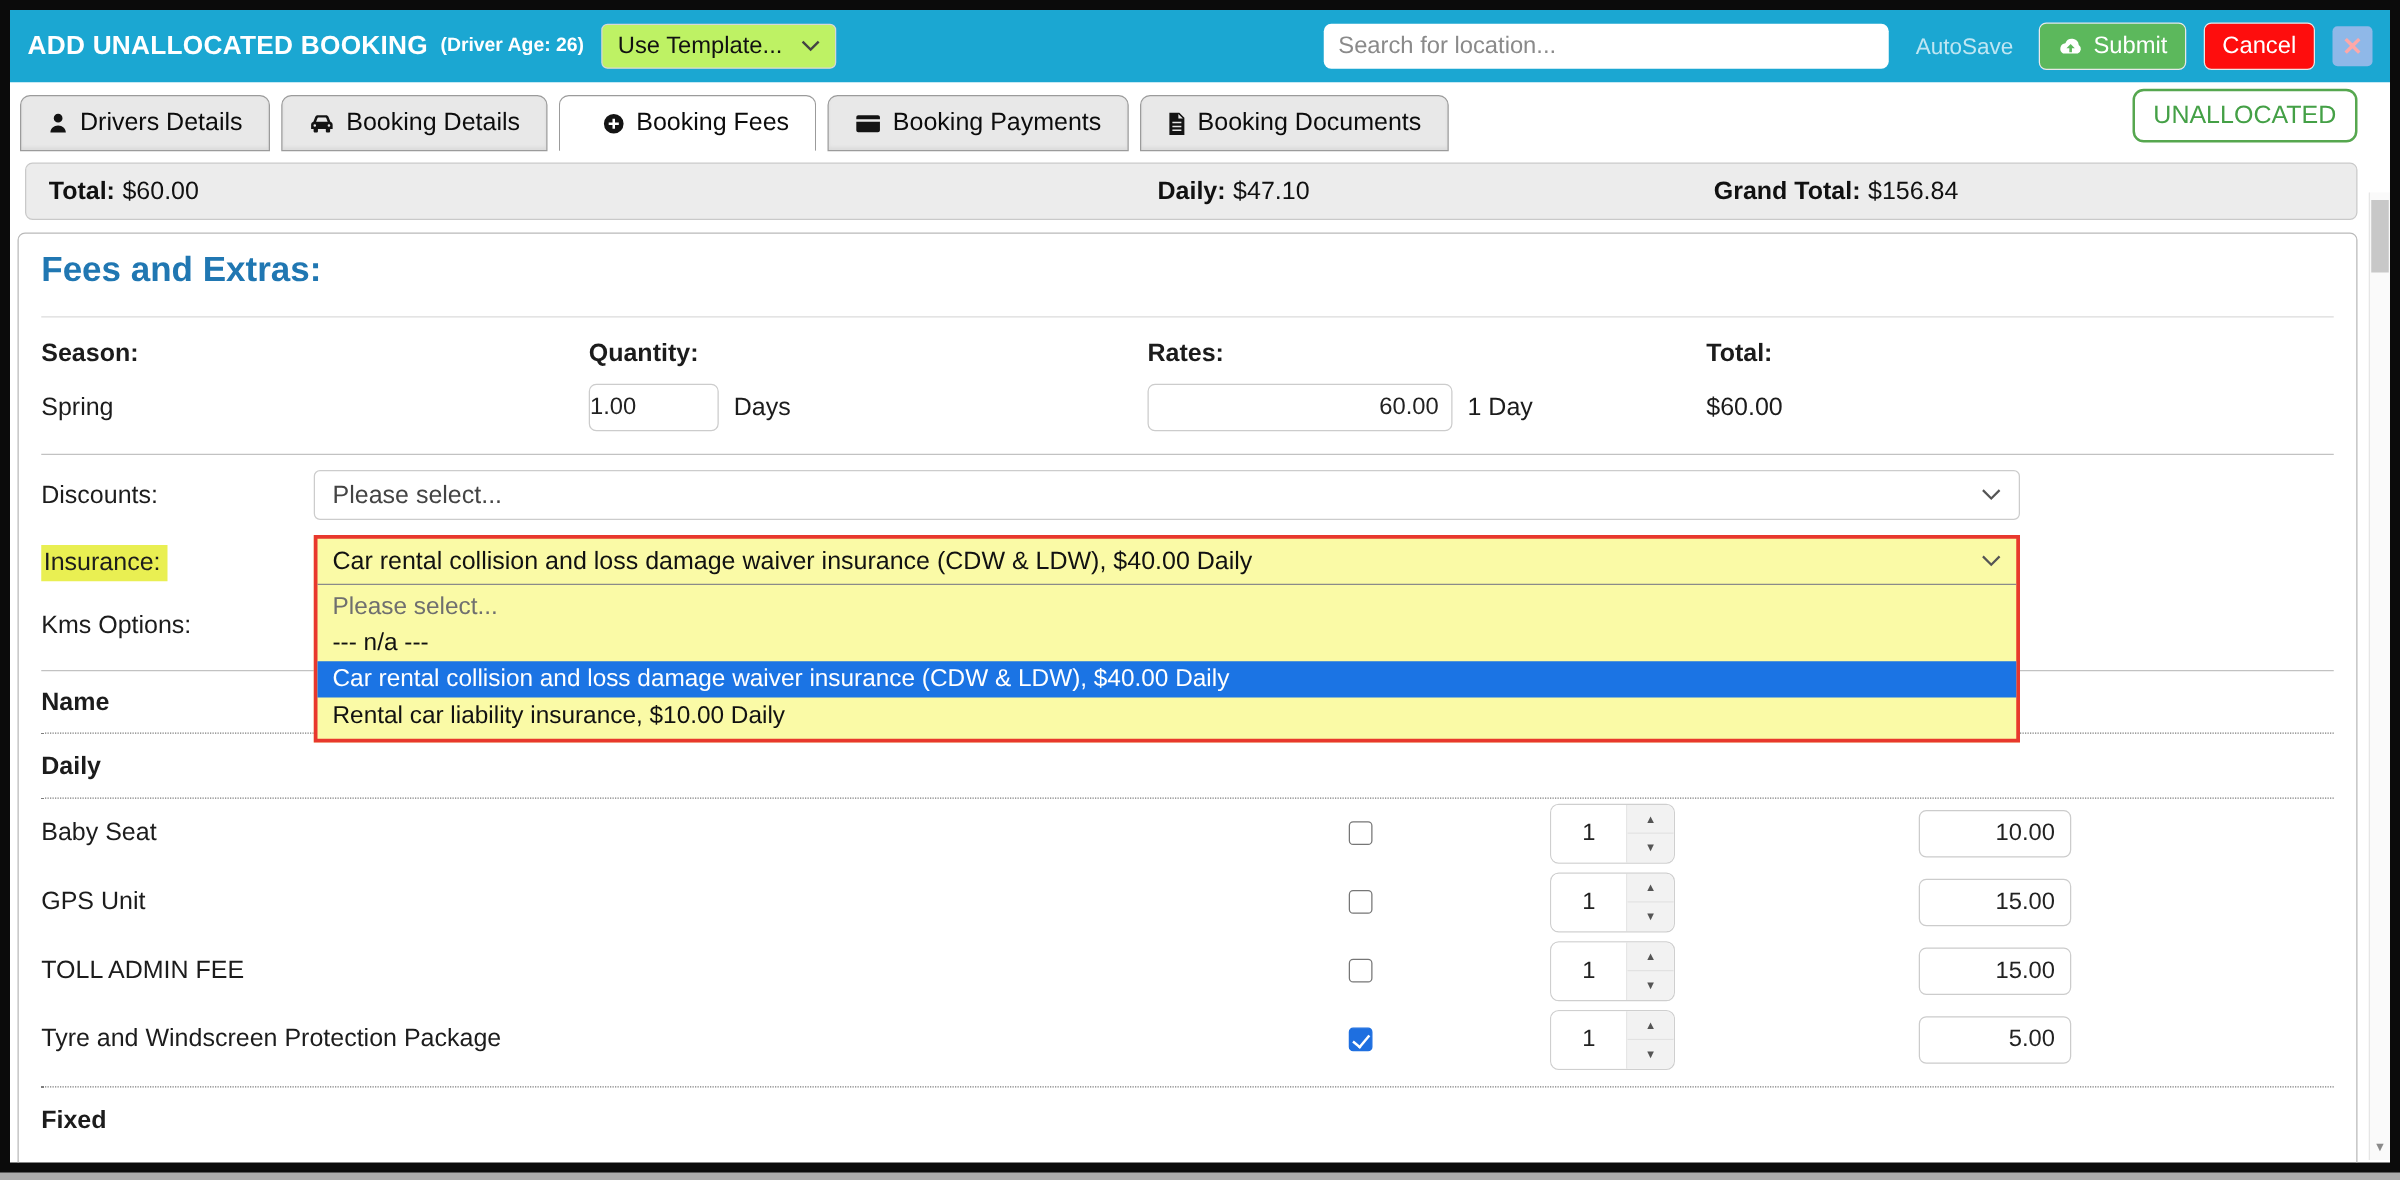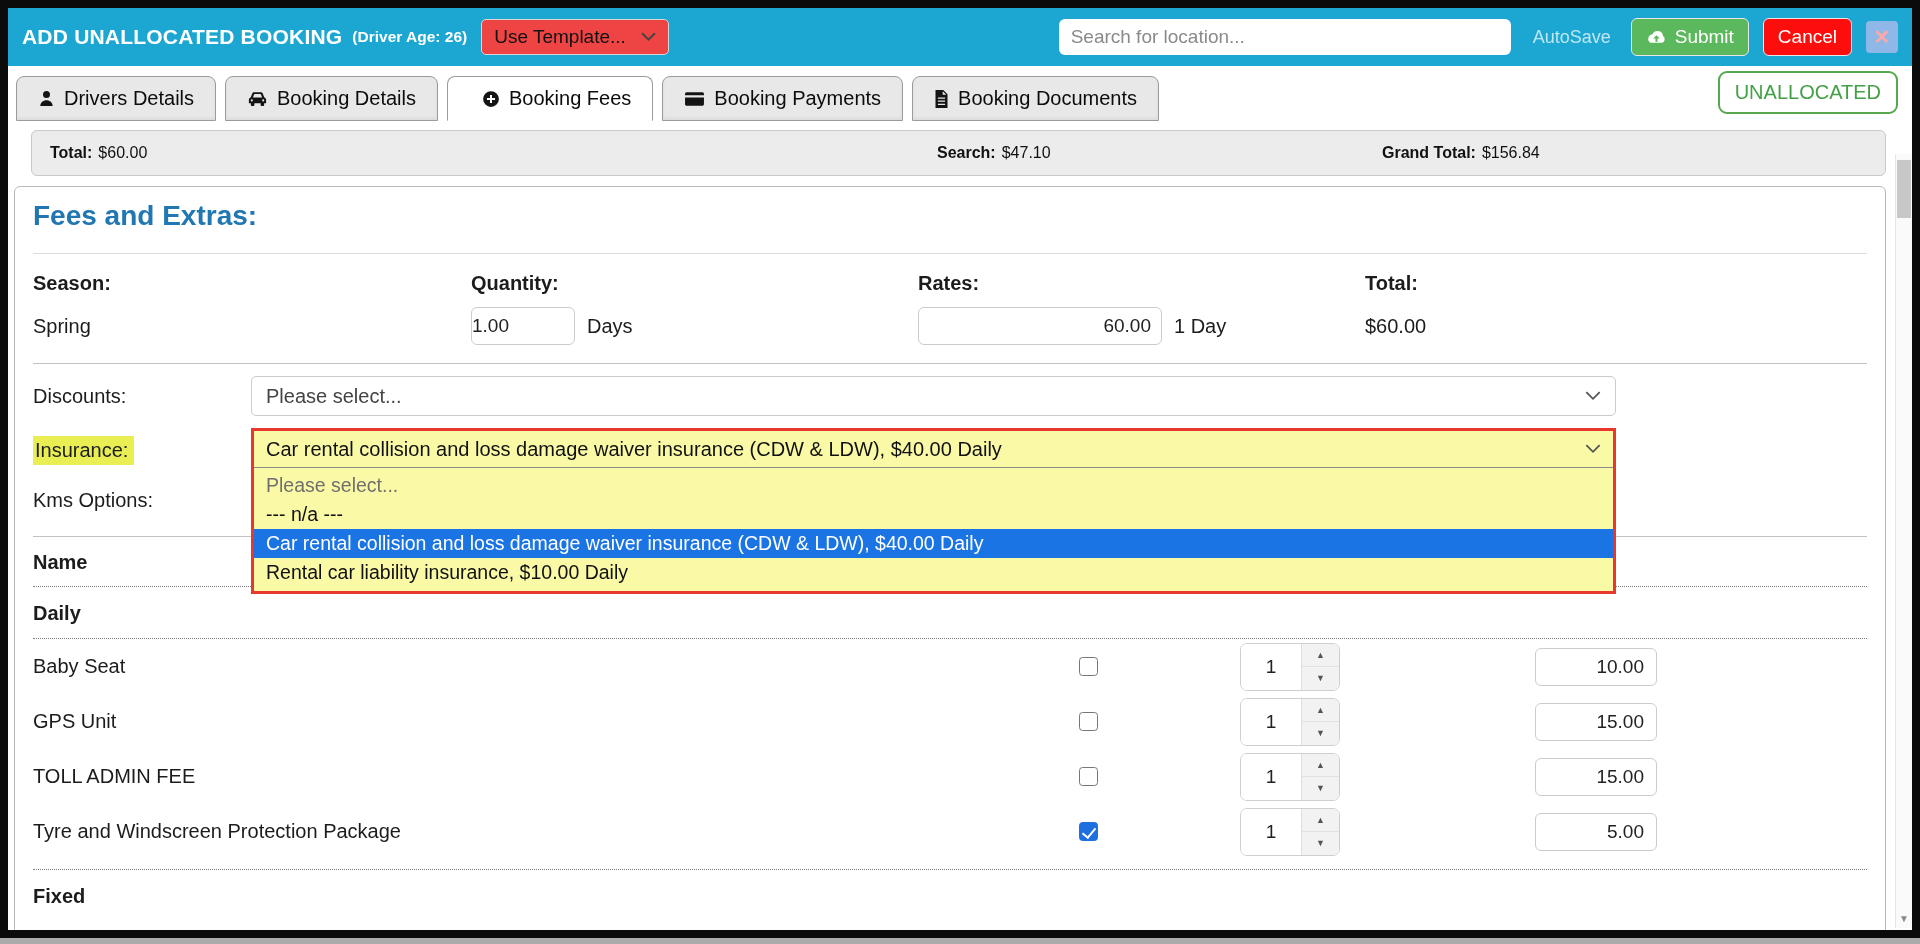--- a/index.html
+++ b/index.html
@@ -6,21 +6,21 @@
   html,body { width:1920px; height:944px; overflow:hidden; background:#ABABAB;
               font-family:"Liberation Sans", sans-serif; }
   .frame { width:1920px; height:938px; background:#0b0b0b; padding:8px; }
   .app { width:100%; height:100%; background:#fff; position:relative; overflow:hidden; }
 
   
   .top-bar { height:58px; background:#1BA7D2; display:flex; align-items:center;
              padding:0 14px; gap:14px; }
   .app-title { color:#fff; font-weight:bold; font-size:21px; letter-spacing:.2px; white-space:nowrap; }
   .age-note { color:#fff; font-weight:bold; font-size:15.5px; white-space:nowrap; margin-left:-4px; }
-  .fake-select { background:#ef4444; border:1px solid #d7d7d7; border-radius:5px; height:36px;
+  .fake-select { background:#bef264; border:1px solid #d7d7d7; border-radius:5px; height:36px;
                  display:flex; align-items:center; gap:10px; padding:0 12px; font-size:19px;
                  color:#111; cursor:default; }
   .template-select { min-width:188px; justify-content:space-between; }
   .top-spacer { flex:1; }
   .search-input { width:452px; height:36px; border:none; border-radius:6px; padding:0 12px;
                   font-size:19px; color:#333; font-family:"Liberation Sans",sans-serif; }
   .search-input::placeholder { color:#8a8a8a; }
   .autosave { color:rgba(255,255,255,.72); font-size:18px; margin:0 6px 0 8px; }
   .btn { border-radius:6px; height:38px; display:inline-flex; align-items:center; gap:8px;
          padding:0 14px; font-size:19px; color:#fff; cursor:pointer; border:1px solid #e8e8e8; }
@@ -31,27 +31,27 @@
   .btn-close::before { content:"\2715"; color:#FFA8A8; font-size:20px; font-weight:bold; }
 
   
   .tab-bar { padding:10px 0 0 8px; height:56px; position:relative; background:#fff; }
   .tabs { display:inline-flex; gap:9px; }
   .tab { display:inline-flex; align-items:center; gap:9px; padding:10px 21px;
          background:#E8E8E8; border:1px solid #9B9B9B; border-radius:8px 8px 0 0;
          font-size:20px; color:#0c0c0c; cursor:pointer; box-shadow:inset 0 -2px 3px rgba(0,0,0,.06); }
   .tab.active { background:#fff; border-bottom-color:#fff; box-shadow:none;padding-left:34px; }
   .tab svg { fill:#141414; }
-  .status-badge { position:absolute; right:14px; top:5px; border:2px solid #56A74F; color:#44A046;
+  .status-badge { position:absolute; right:26px; top:5px; border:2px solid #56A74F; color:#44A046;
                   border-radius:9px; padding:8px 15px; font-size:20px; background:#fff; }
 
   
-  .totals-bar { margin:8px 26px 10px 23px; height:46px; background:#ECECEC; border:1px solid #C9C9C9;
+  .totals-bar { margin:8px 26px 10px 12px; height:46px; background:#ECECEC; border:1px solid #C9C9C9;
                 border-radius:6px; display:grid; grid-template-columns:887px 445px auto;
-                align-items:center; padding:0 18px; font-size:16px; color:#111; }
+                align-items:center; padding:0 18px; font-size:20px; color:#111; }
   .totals-bar b { margin-right:6px; }
 
   
   .content { margin:0 26px 0 6px; border:1px solid #B9B9B9; border-radius:6px;
              position:relative; padding:0 18px 10px; height:752px; font-size:20px; color:#1c1c1c; }
   .section-heading { color:#2077B2; font-weight:bold; font-size:28px; margin:13px 0 21px; }
   hr.rule { border:none; border-top:1px solid #DCDCDC; }
   hr.rule-dark { border:none; border-top:1px solid #C2C2C2; }
 
   .fees-grid { display:grid; grid-template-columns:438px 447px 447px auto; align-items:center; }
@@ -180,21 +180,21 @@
       </div>
     </div>
     <div class="status-badge">UNALLOCATED</div>
   </div>
 
   <div class="totals-bar">
     <div>
       <b>Total:</b><span>$60.00</span>
     </div>
     <div>
-      <b>Search:</b><span>$47.10</span>
+      <b>Daily:</b><span>$47.10</span>
     </div>
     <div>
       <b>Grand Total:</b><span>$156.84</span>
     </div>
   </div>
 
   <div class="content">
 
     <div class="section-heading">Fees and Extras:</div>
     <hr class="rule">

